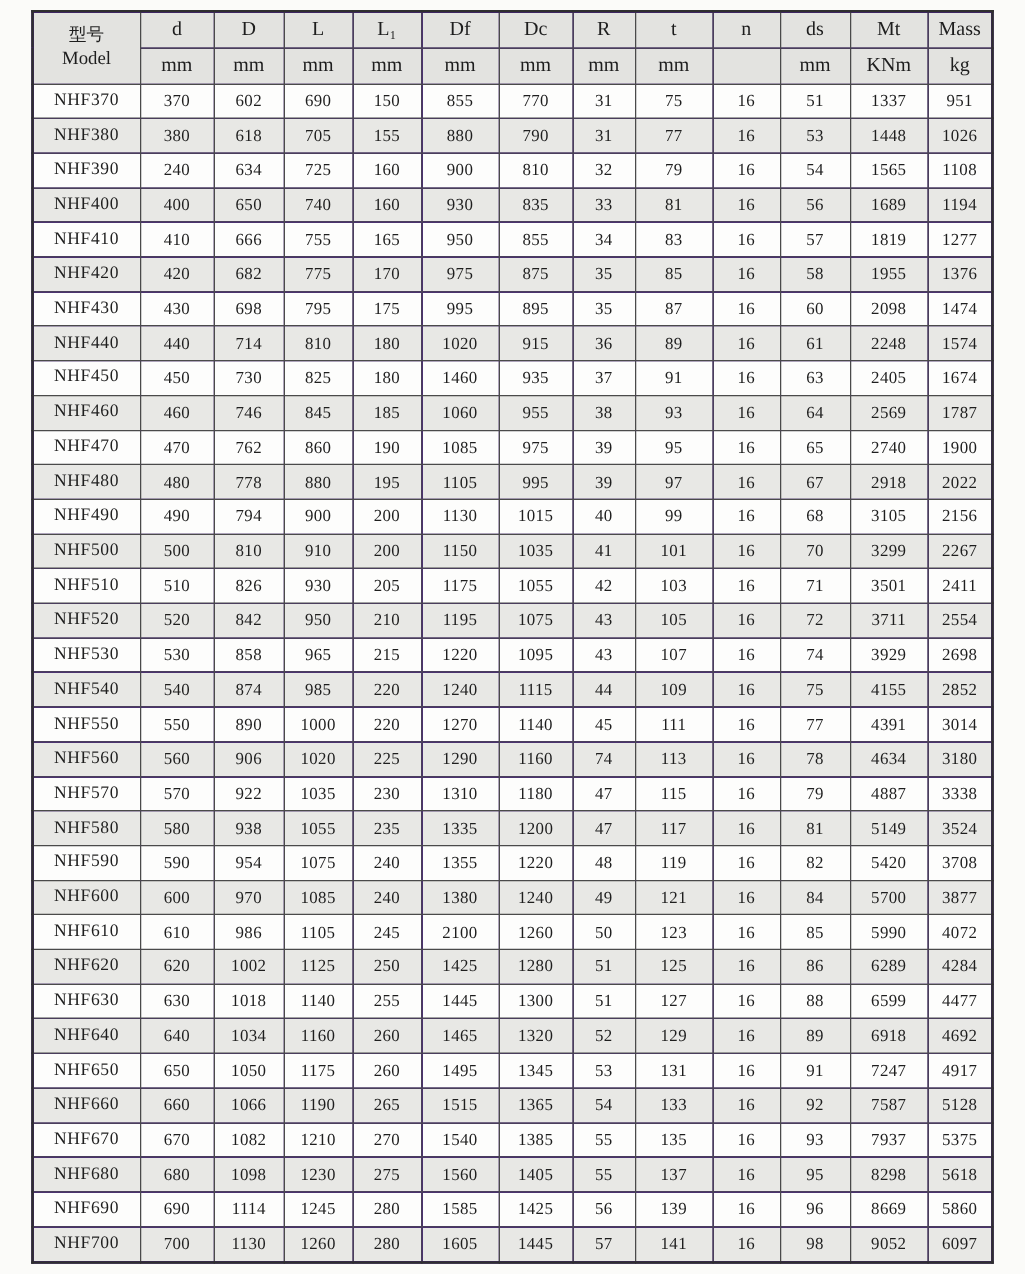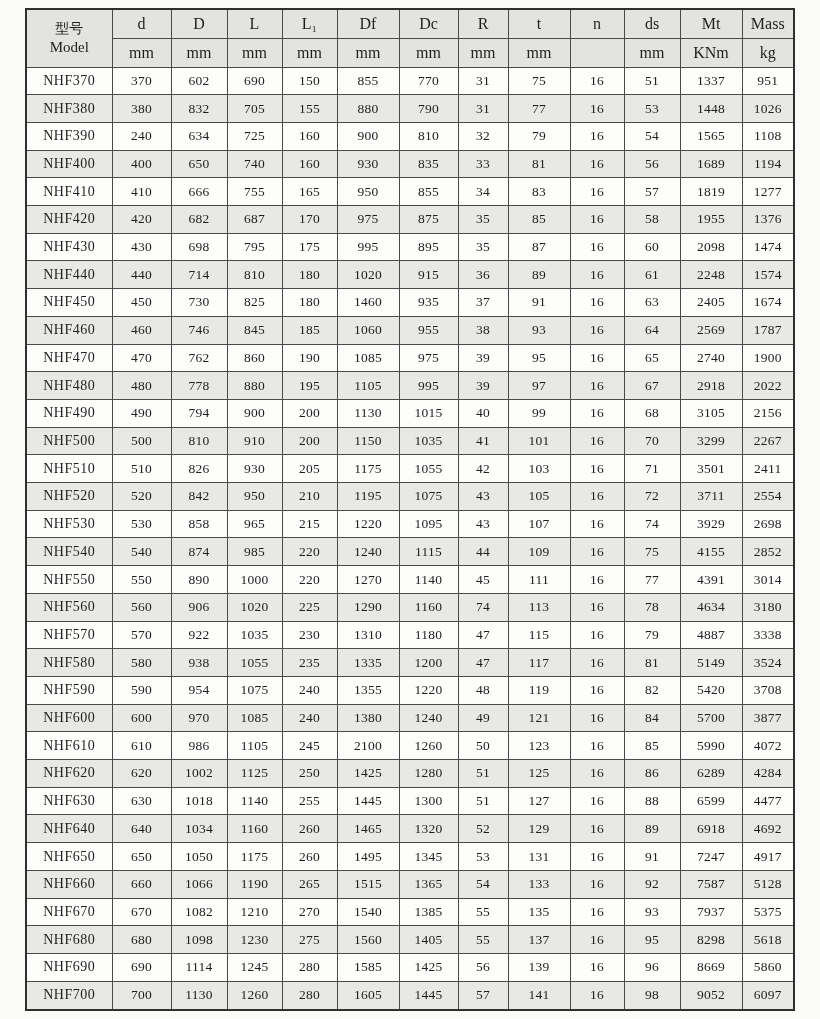--- a/index.html
+++ b/index.html
@@ -107,21 +107,21 @@
           <td>31</td>
           <td>75</td>
           <td>16</td>
           <td>51</td>
           <td>1337</td>
           <td>951</td>
         </tr>
         <tr class="alt">
           <td class="model">NHF380</td>
           <td>380</td>
-          <td>832</td>
+          <td>618</td>
           <td>705</td>
           <td>155</td>
           <td>880</td>
           <td>790</td>
           <td>31</td>
           <td>77</td>
           <td>16</td>
           <td>53</td>
           <td>1448</td>
           <td>1026</td>
@@ -168,21 +168,21 @@
           <td>83</td>
           <td>16</td>
           <td>57</td>
           <td>1819</td>
           <td>1277</td>
         </tr>
         <tr class="alt">
           <td class="model">NHF420</td>
           <td>420</td>
           <td>682</td>
-          <td>687</td>
+          <td>775</td>
           <td>170</td>
           <td>975</td>
           <td>875</td>
           <td>35</td>
           <td>85</td>
           <td>16</td>
           <td>58</td>
           <td>1955</td>
           <td>1376</td>
         </tr>

